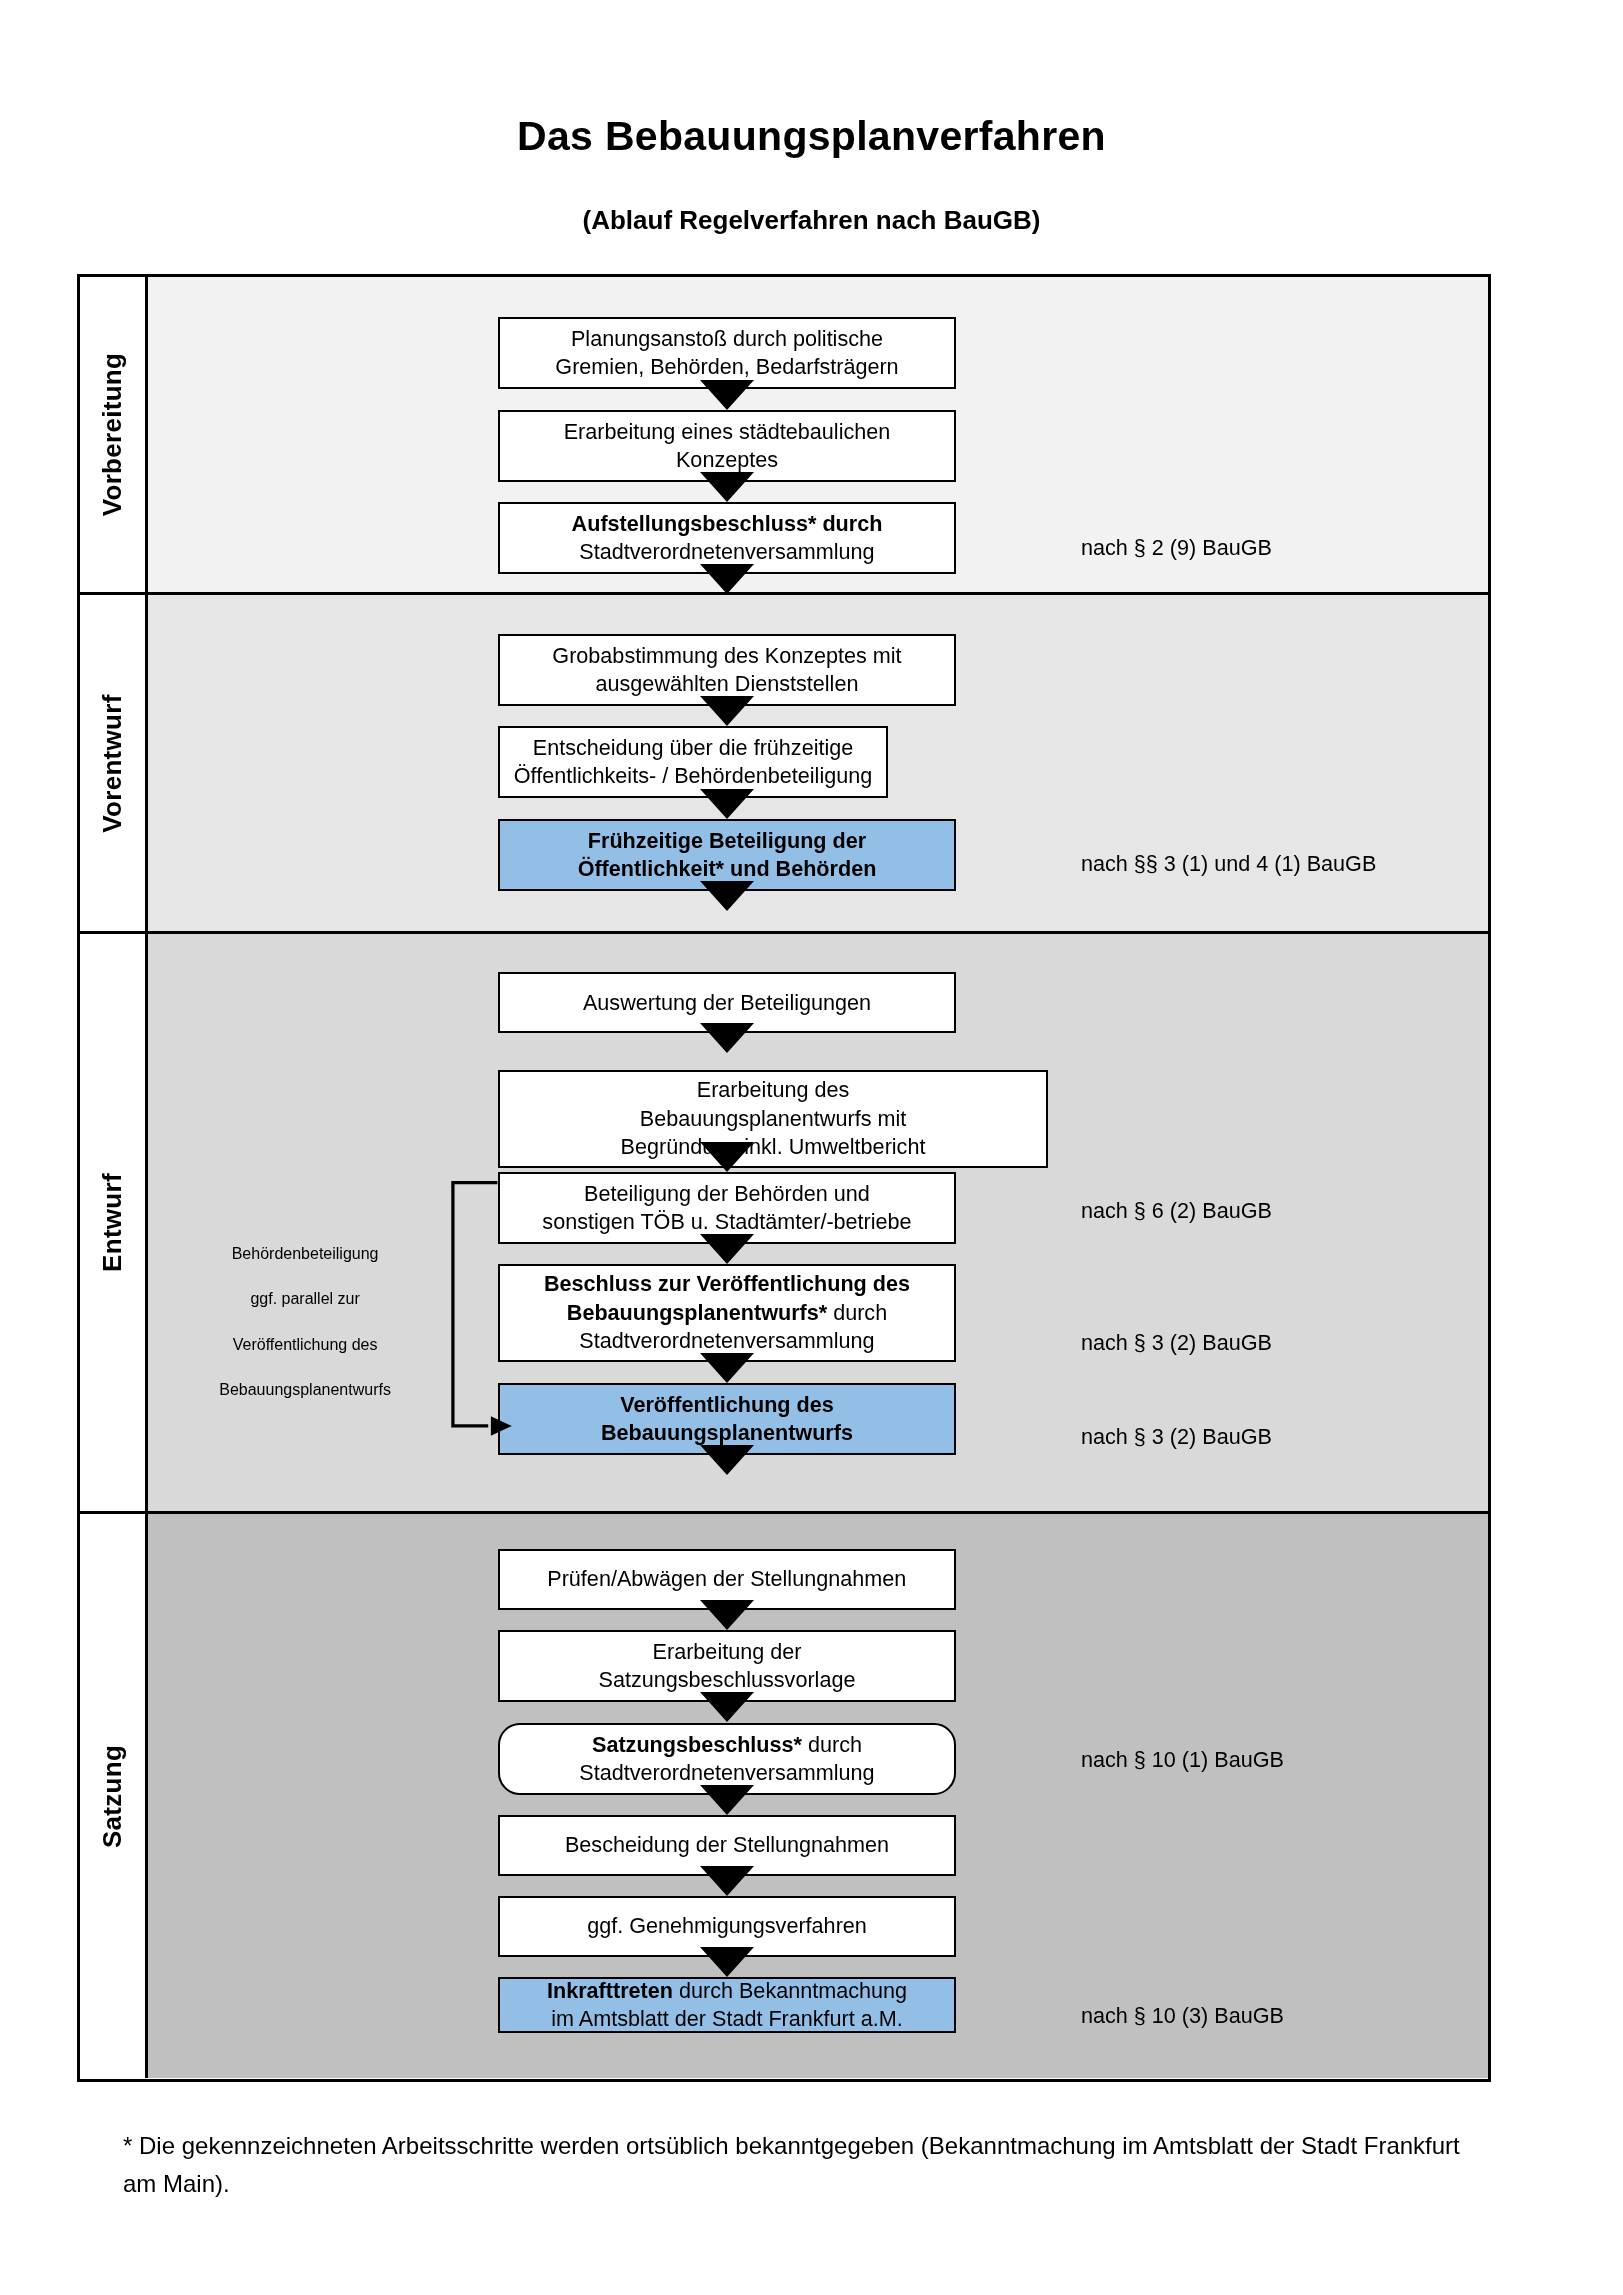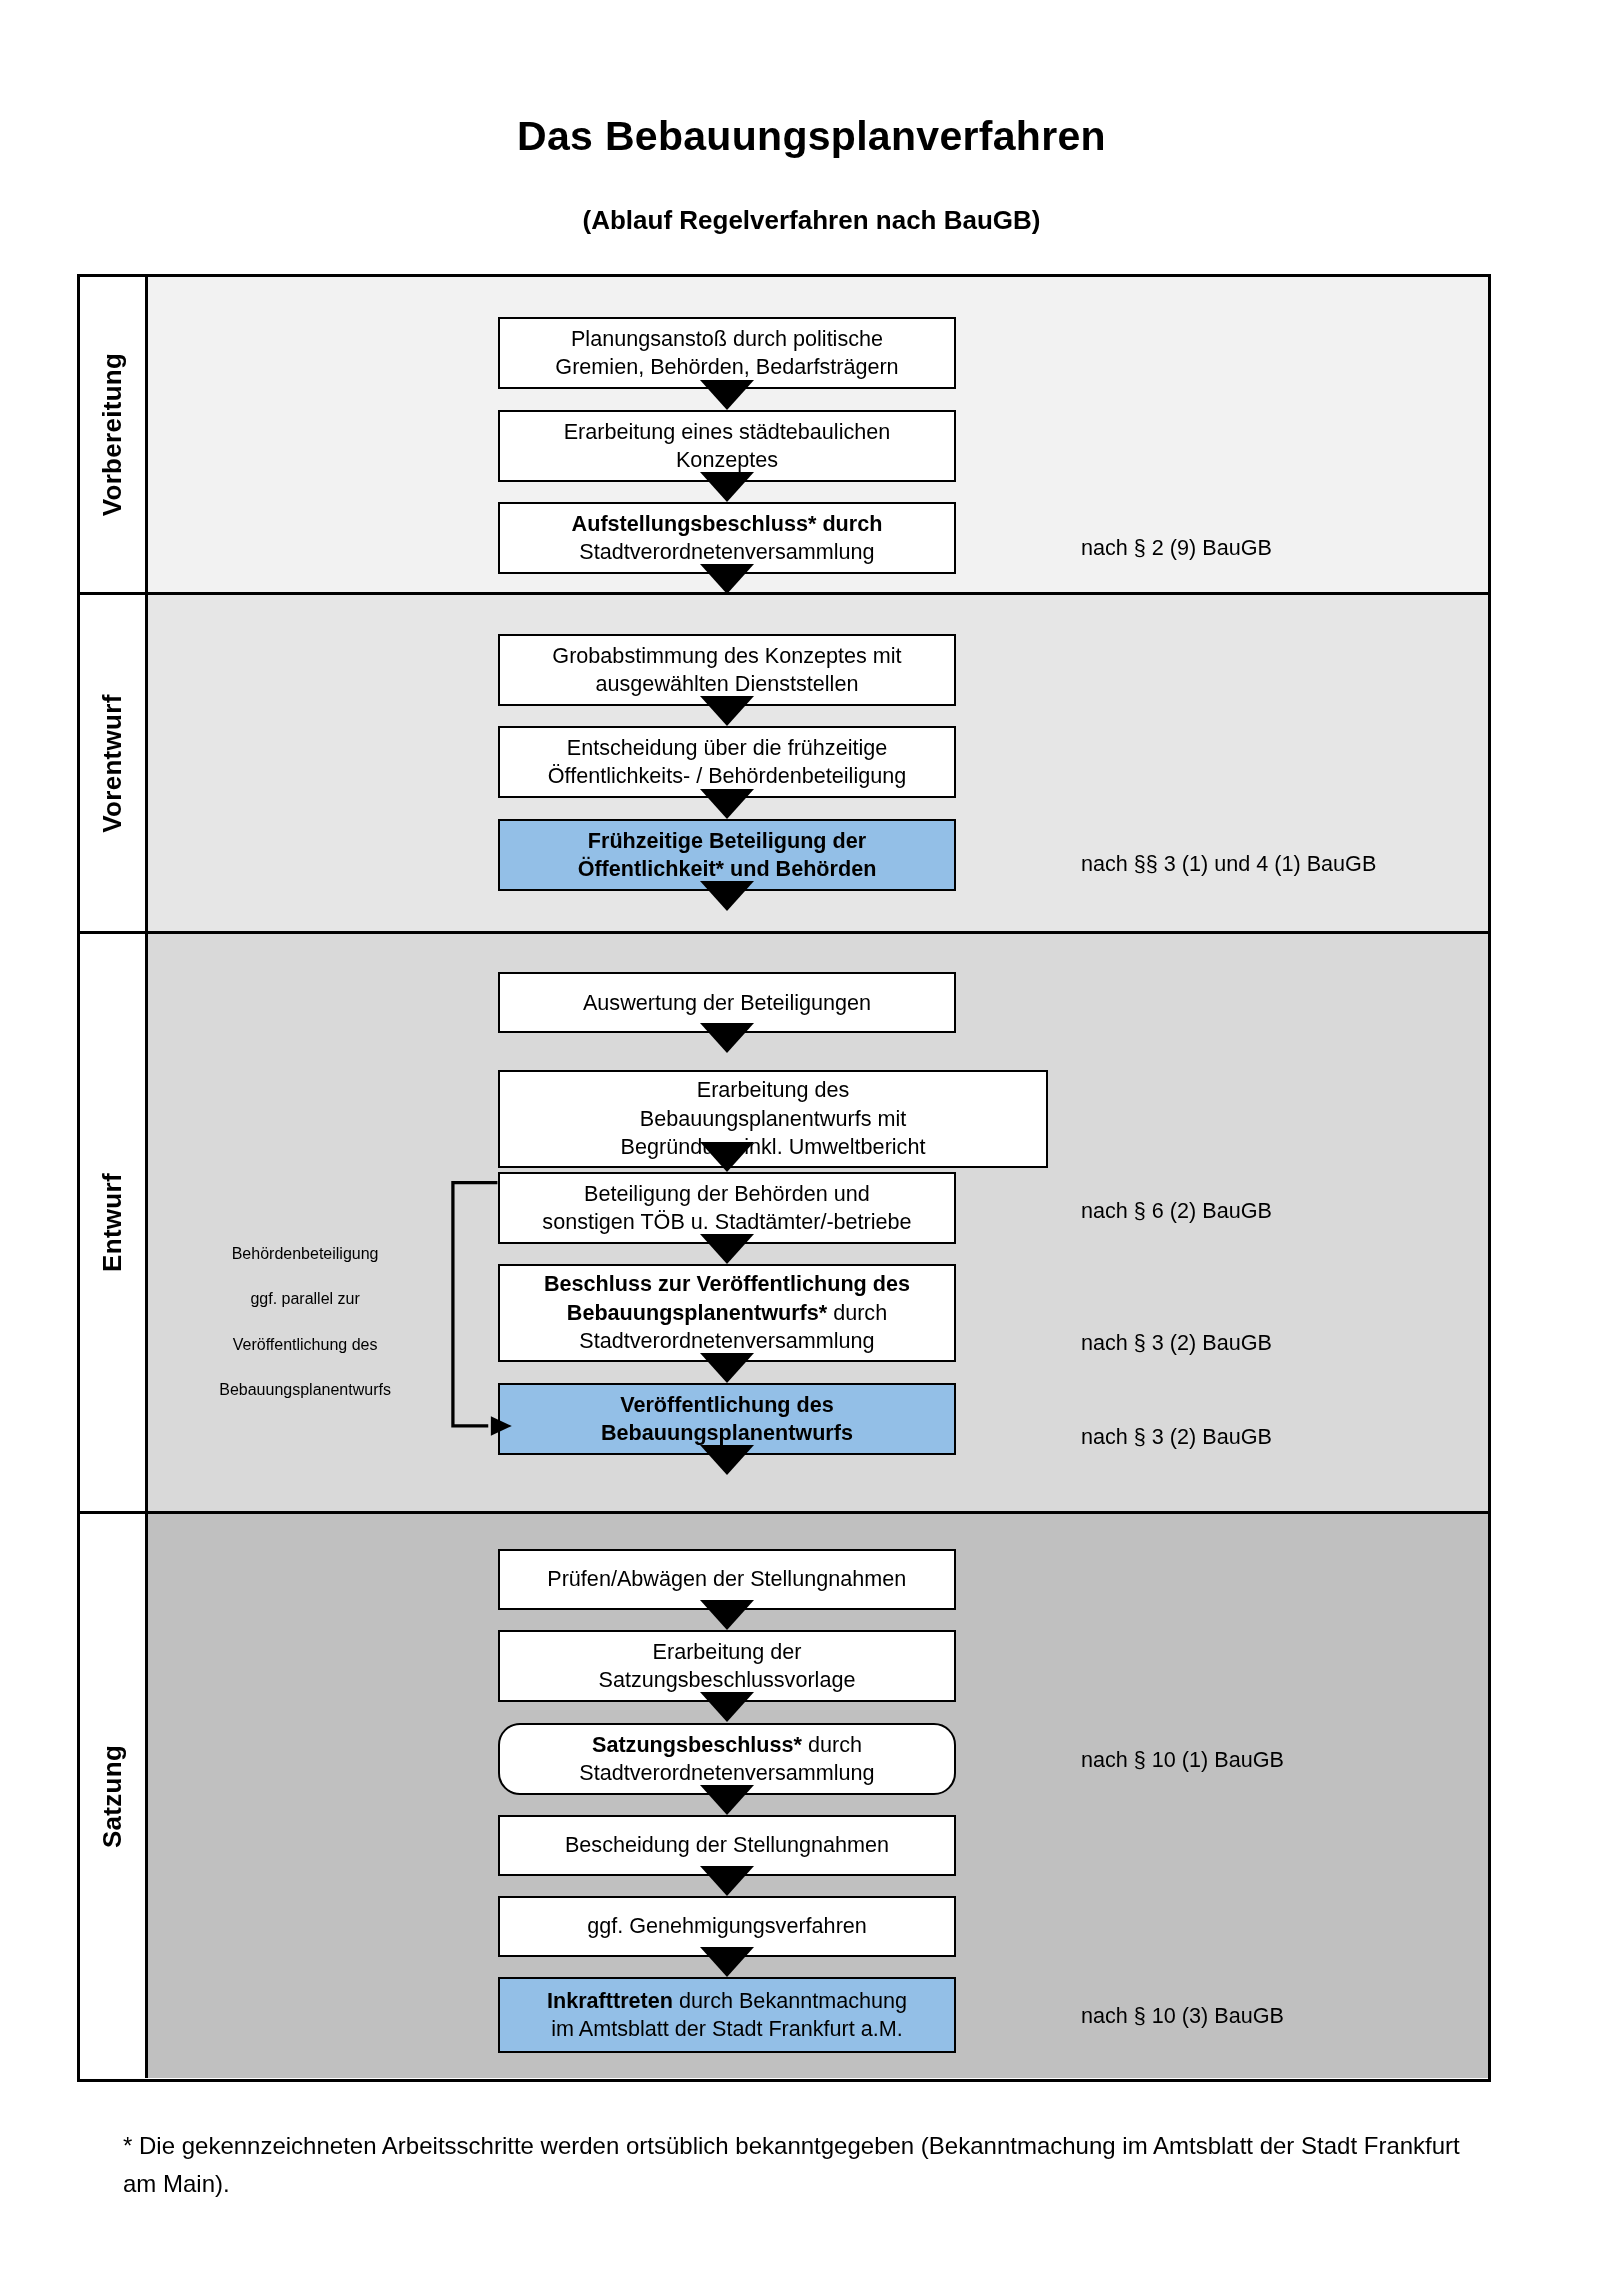--- a/index.html
+++ b/index.html
@@ -154,21 +154,21 @@
     <div class="phase-body">
 
       <div class="node" style="left:350px;top:15px;width:458px;height:72px;">
         <div>
           <div>Grobabstimmung des Konzeptes mit</div>
           <div>ausgewählten Dienststellen</div>
         </div>
       </div>
       <div class="arrow" style="left:552px;top:77px;"></div>
 
-      <div class="node" style="left:350px;top:107px;width:458px;height:72px;">
+      <div class="node" style="left:350px;top:107px;width:390px;height:72px;">
         <div>
           <div>Entscheidung über die frühzeitige</div>
           <div>Öffentlichkeits- / Behördenbeteiligung</div>
         </div>
       </div>
       <div class="arrow" style="left:552px;top:170px;"></div>
 
       <div class="node blue" style="left:350px;top:200px;width:458px;height:72px;">
         <div>
           <div class="b">Frühzeitige Beteiligung der</div>
@@ -286,21 +286,21 @@
       </div>
       <div class="arrow" style="left:552px;top:328px;"></div>
 
       <div class="node" style="left:350px;top:358px;width:458px;height:61px;">
         <div>
           <div>ggf. Genehmigungsverfahren</div>
         </div>
       </div>
       <div class="arrow" style="left:552px;top:409px;"></div>
 
-      <div class="node blue" style="left:350px;top:439px;width:458px;height:76px;justify-content:center;">
+      <div class="node blue" style="left:350px;top:439px;width:458px;height:56px;justify-content:center;">
         <div>
           <div>
             <span class="b">Inkrafttreten</span><span> durch Bekanntmachung</span>
           </div>
           <div>im Amtsblatt der Stadt Frankfurt a.M.</div>
         </div>
       </div>
 
       <div class="lawref" style="left:933px;top:209px;">nach § 10 (1) BauGB</div>
       <div class="lawref" style="left:933px;top:465px;">nach § 10 (3) BauGB</div>

